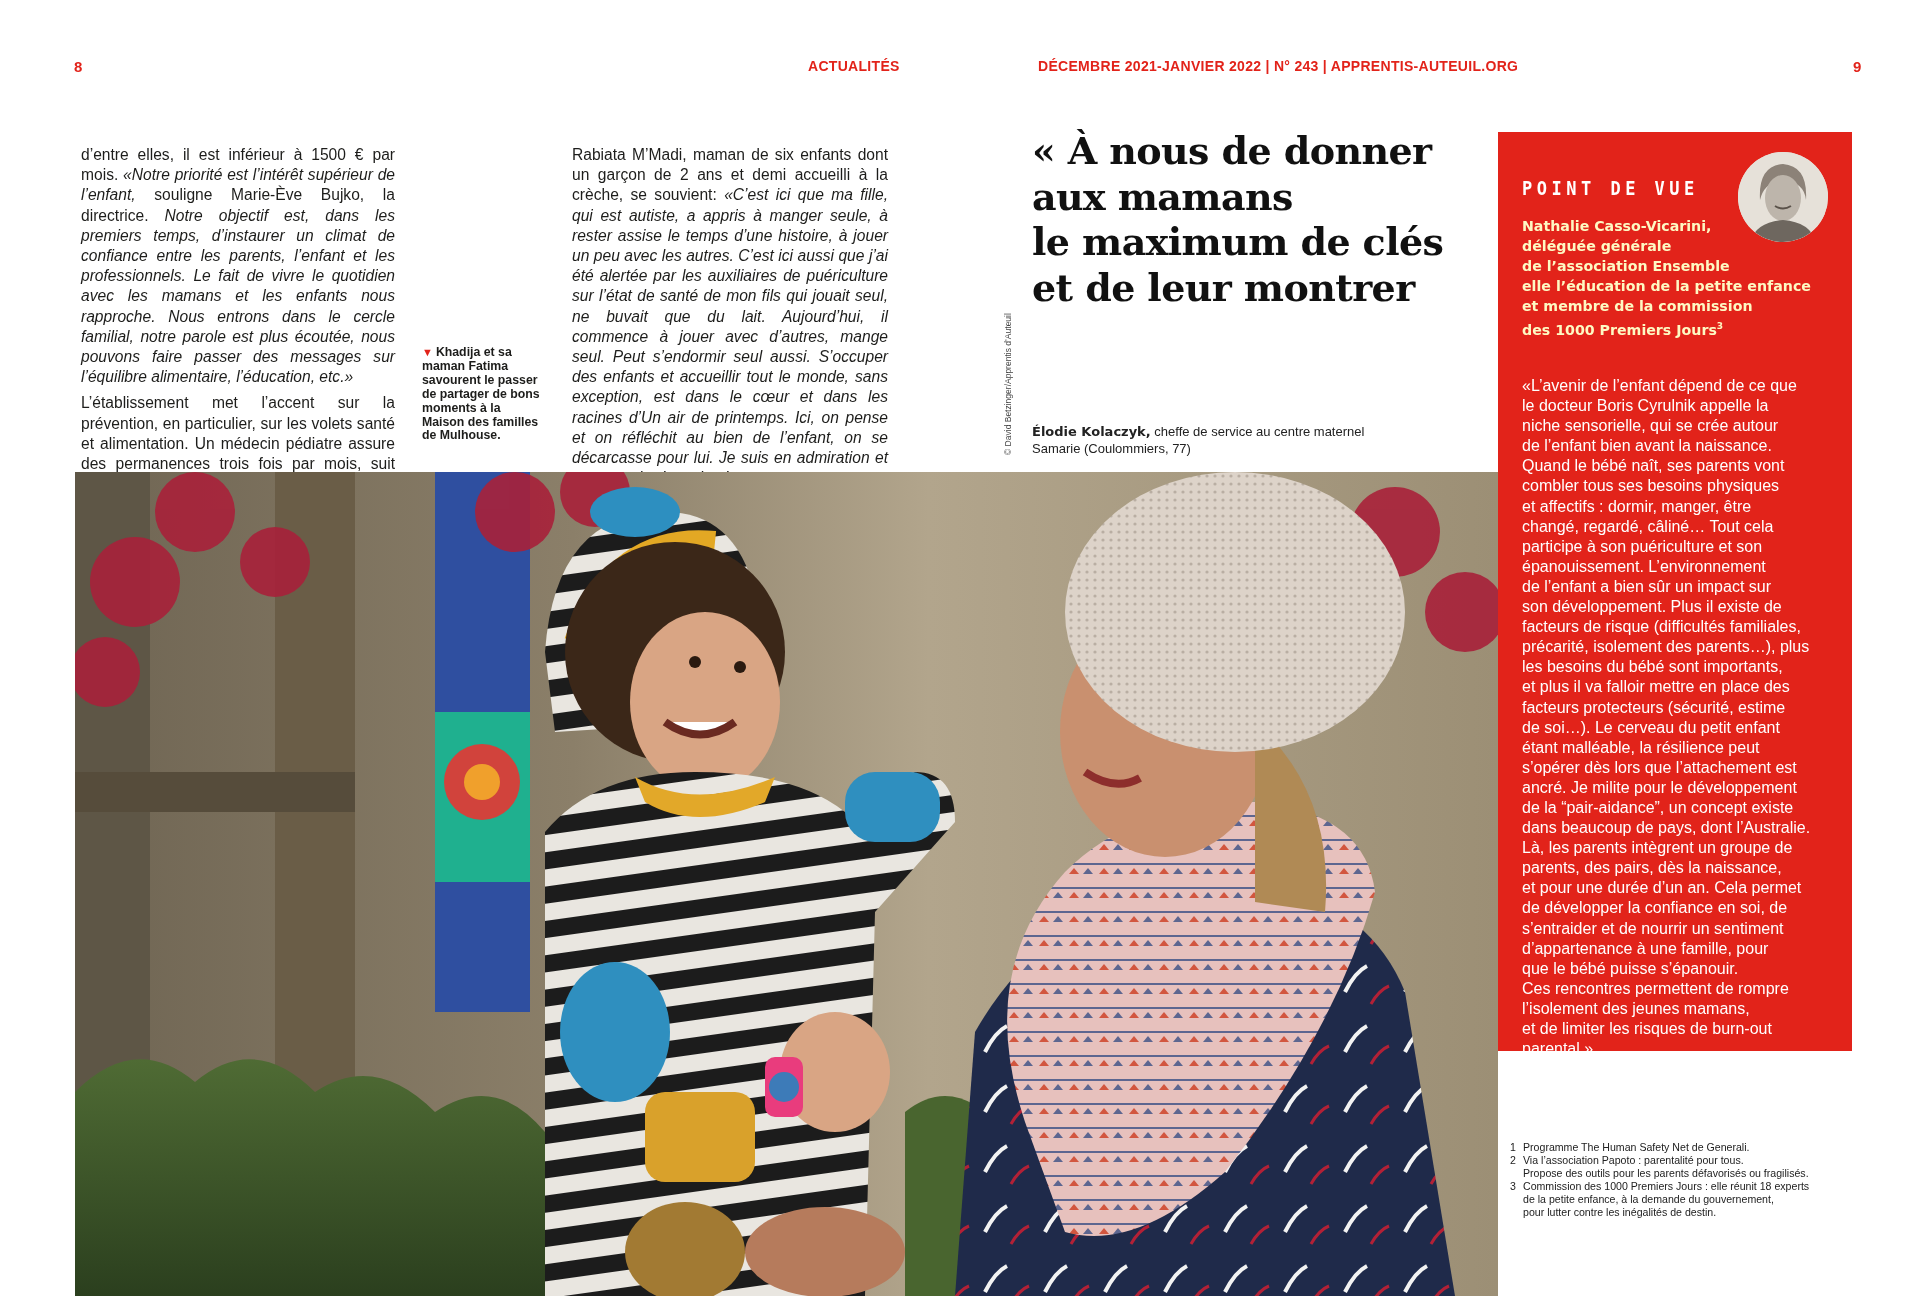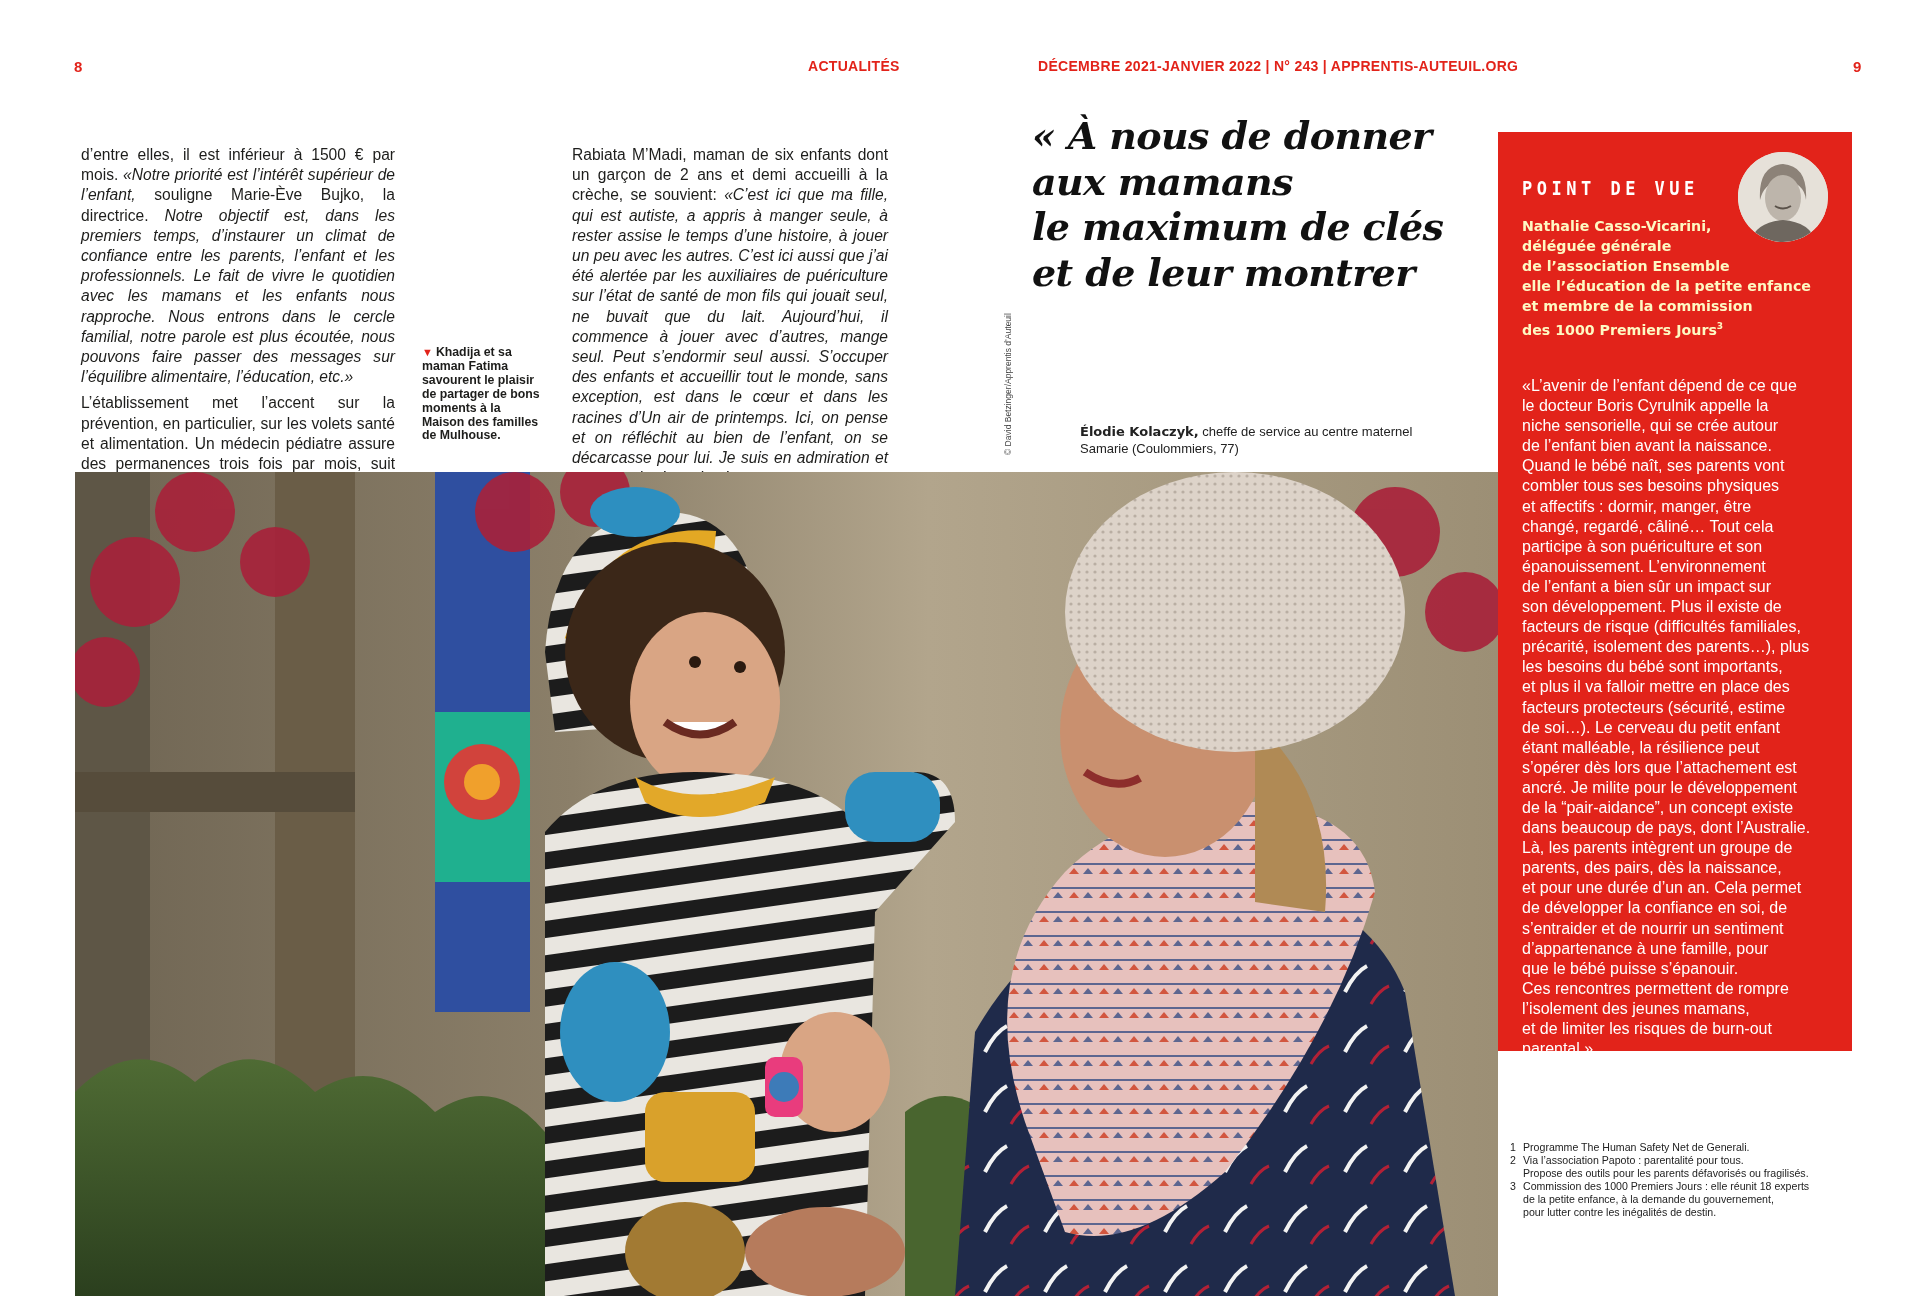--- a/index.html
+++ b/index.html
@@ -10,22 +10,22 @@
   .folio.num { font-size: 15px; }
 
   .col { position: absolute; font-family: "Liberation Sans", sans-serif; font-size: 15.6px; line-height: 20.2px; color: #1d1d1b; text-align: justify; }
   .col p { margin: 6px; }
   .col .it { font-style: italic; }
   .col .end-mark { display: inline-block; width: 9px; height: 9px; background: #e2231a; margin-left: 8px; vertical-align: 0px; }
 
   .caption { position: absolute; left: 422px; top: 346px; width: 120px; font-family: "Liberation Sans", sans-serif; font-weight: bold; font-size: 12.3px; line-height: 13.9px; color: #1d1d1b; }
   .caption .tri { color: #e2231a; font-size: 11px; margin-right: 3px; }
 
-  .pullquote { position: absolute; left: 1032px; top: 113px; width: 470px; font-family: "DejaVu Serif", serif; font-weight: bold; font-style: italic; font-size: 38px; line-height: 45.5px; color: #111; letter-spacing: -0.6px; }
-  .attrib { position: absolute; left: 1032px; top: 423px; width: 460px; font-family: "Liberation Sans", sans-serif; font-size: 13px; line-height: 17px; color: #222; margin-left: 48px; }
+  .pullquote { position: absolute; left: 1032px; top: 128px; width: 470px; font-family: "DejaVu Serif", serif; font-weight: bold; font-size: 38px; line-height: 45.5px; color: #111; letter-spacing: -0.6px; }
+  .attrib { position: absolute; left: 1032px; top: 423px; width: 460px; font-family: "Liberation Sans", sans-serif; font-size: 13px; line-height: 17px; color: #222; }
   .attrib b { font-family: "DejaVu Sans", sans-serif; font-weight: bold; }
 
   .credit { position: absolute; left: 1003px; top: 455px; transform-origin: left top; transform: rotate(-90deg); font-family: "Liberation Sans", sans-serif; font-size: 8.5px; color: #444; white-space: nowrap; }
 
   .photo { position: absolute; left: 75px; top: 472px; width: 1423px; height: 824px; overflow: hidden; background: #7b6f5c; }
   .photo svg { display: block; }
 
   .pov { position: absolute; left: 1498px; top: 132px; width: 354px; height: 919px; background: #e2231a; color: #ffffff; padding: 0 0 0 24px; }
   .pov .label { position: absolute; left: 24px; top: 45px; font-family: "DejaVu Sans Mono", monospace; font-weight: bold; font-size: 17px; letter-spacing: 4.5px; color: #fff; transform: scaleY(1.15); transform-origin: left top; }
   .pov .avatar { position: absolute; left: 240px; top: 20px; width: 90px; height: 90px; border-radius: 50%; background: #e6e1d9; overflow: hidden; }
@@ -47,21 +47,21 @@
 
 <div class="col" style="left:75px; top:139px; width:326px;">
   <p>
     <span>d’entre elles, il est inférieur à 1500 € par mois.</span>
     <span class="it">«Notre priorité est l’intérêt supérieur de l’enfant,</span><span> souligne Marie-Ève Bujko, la directrice. </span><span class="it">Notre objectif est, dans les premiers temps, d’instaurer un climat de confiance entre les parents, l’enfant et les professionnels. Le fait de vivre le quotidien avec les mamans et les enfants nous rapproche. Nous entrons dans le cercle familial, notre parole est plus écoutée, nous pouvons faire passer des messages sur l’équilibre alimentaire, l’éducation, etc.»</span>
   </p>
   <p>L’établissement met l’accent sur la prévention, en particulier, sur les volets santé et alimentation. Un médecin pédiatre assure des permanences trois fois par mois, suit chaque enfant et partage son savoir avec les mamans.</p>
 </div>
 
 <div class="caption">
-  <span class="tri">▼</span><span>Khadija et sa maman Fatima savourent le plaisir de partager de bons moments à la Maison des familles de Mulhouse.</span>
+  <span class="tri">▼</span><span>Khadija et sa maman Fatima savourent le passer de partager de bons moments à la Maison des familles de Mulhouse.</span>
 </div>
 
 <div class="col" style="left:566px; top:139px; width:328px;">
   <p>
     <span>Rabiata M’Madi, maman de six enfants dont un garçon de 2 ans et demi accueilli à la crèche, se souvient: </span><span class="it">«C’est ici que ma fille, qui est autiste, a appris à manger seule, à rester assise le temps d’une histoire, à jouer un peu avec les autres. C’est ici aussi que j’ai été alertée par les auxiliaires de puériculture sur l’état de santé de mon fils qui jouait seul, ne buvait que du lait. Aujourd’hui, il commence à jouer avec d’autres, mange seul. Peut s’endormir seul aussi. S’occuper des enfants et accueillir tout le monde, sans exception, est dans le cœur et dans les racines d’Un air de printemps. Ici, on pense et on réfléchit au bien de l’enfant, on se décarcasse pour lui. Je suis en admiration et mes soucis s’envolent!»</span><span class="end-mark"></span>
   </p>
 </div>
 
 <div class="pullquote">
   <div>« À nous de donner</div>

